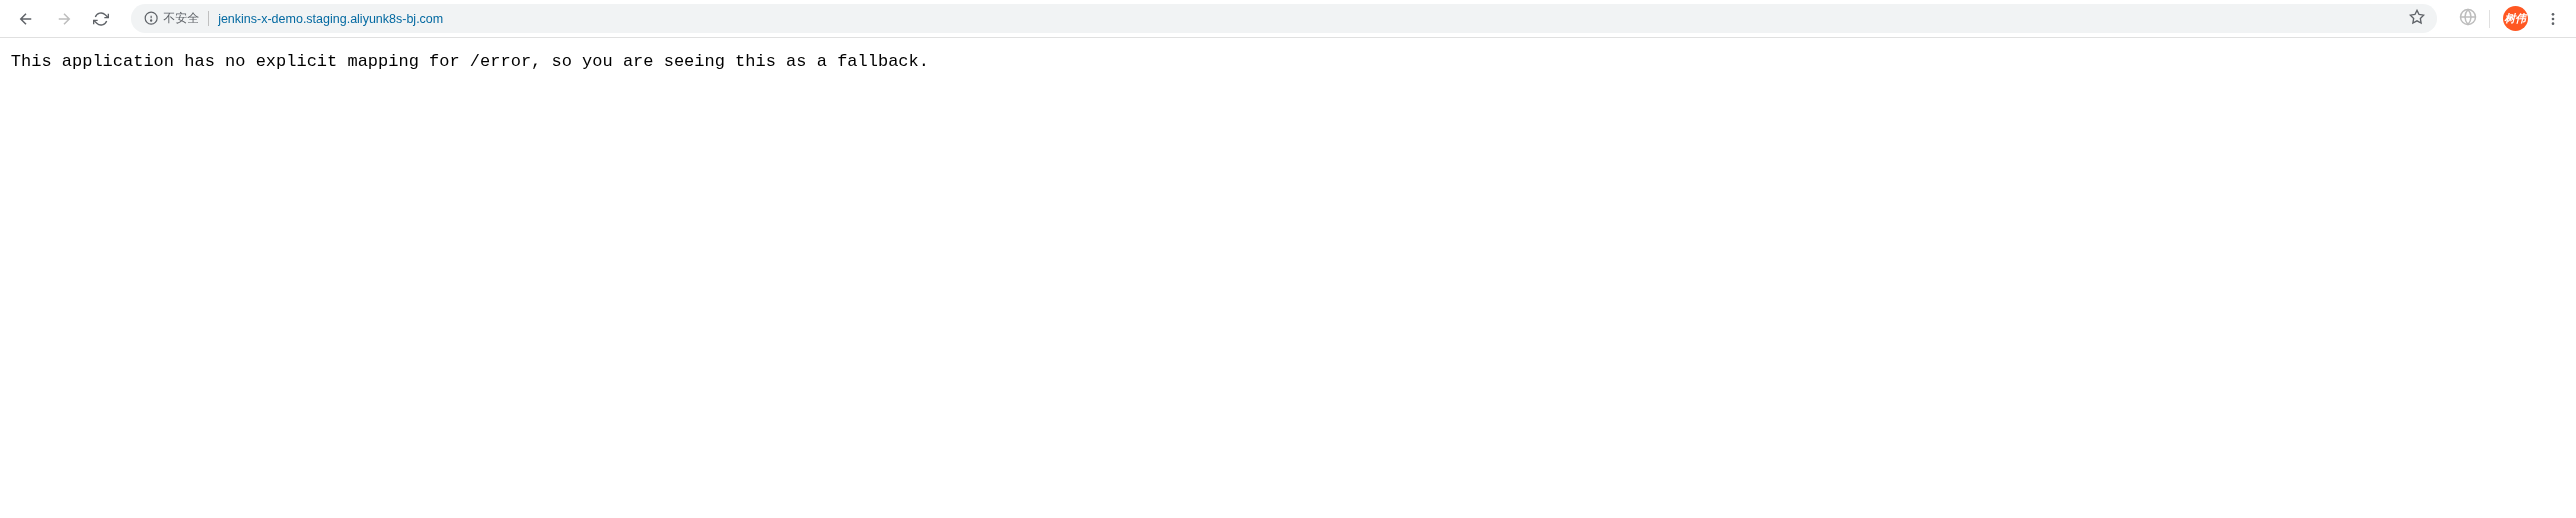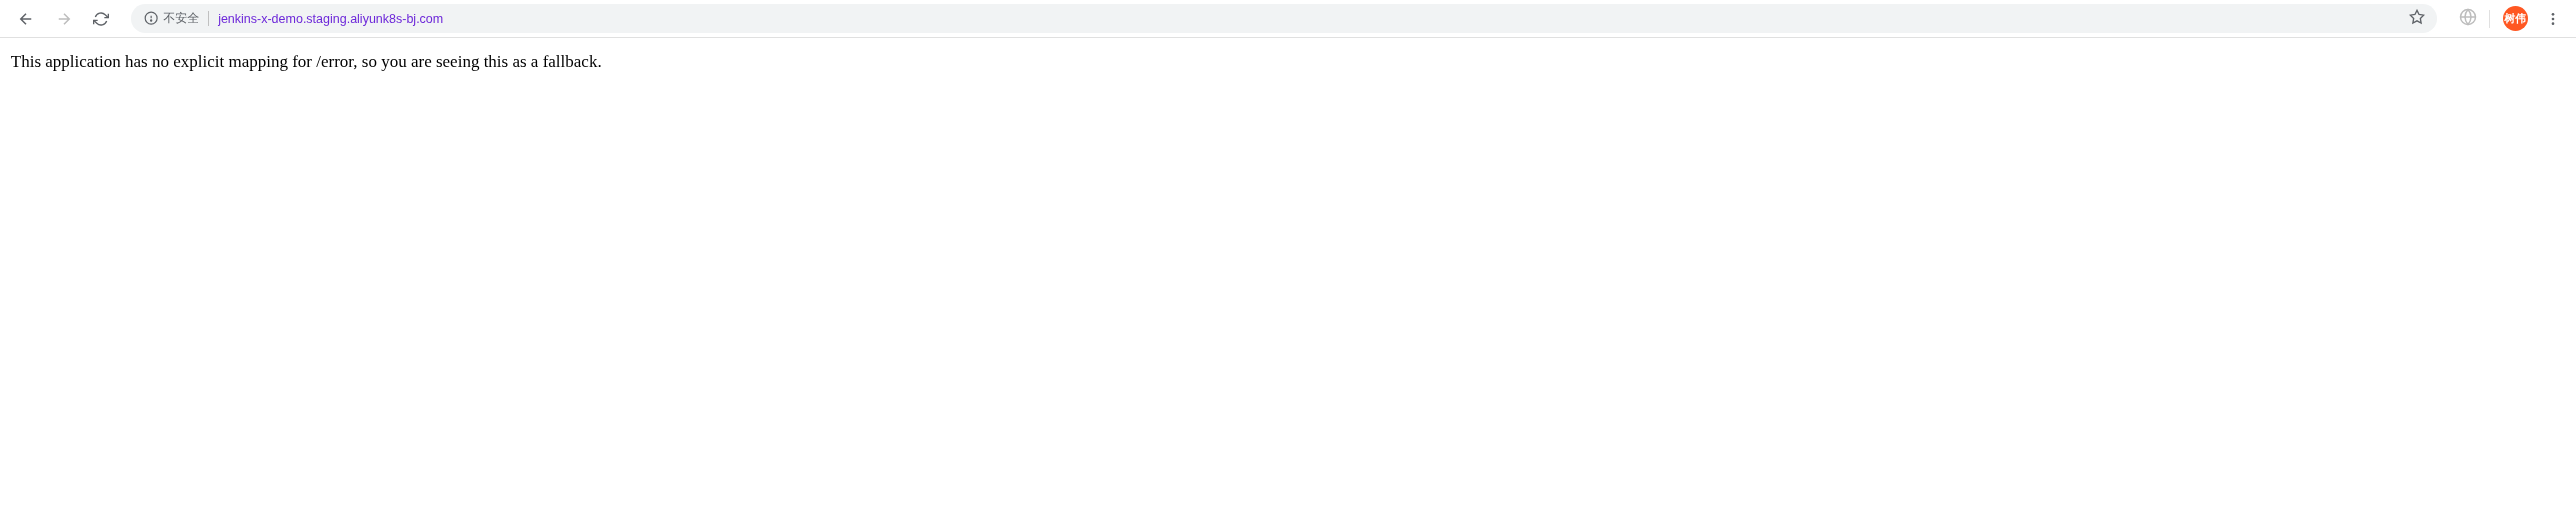--- a/index.html
+++ b/index.html
@@ -57,21 +57,21 @@
     }
     .security-text {
       color: #5f6368;
     }
     .divider {
       width: 0.9px;
       height: 14.3px;
       background: #c0c0c0;
     }
     .url-text {
-      color: #6d28d9;
+      color: #0369a1;
       font-size: 12.5px;
       flex: 1;
     }
     .star-icon {
       color: #5f6368;
     }
     .right-icons {
       display: flex;
       align-items: center;
       gap: 12.5px;
@@ -89,20 +89,21 @@
       width: 25px;
       height: 25px;
       border-radius: 50%;
       background: #ff5722;
       color: #ffffff;
       display: flex;
       align-items: center;
       justify-content: center;
       font-size: 10.8px;
       font-weight: bold;
+      font-style: italic;
     }
     .menu-dots {
       color: #5f6368;
       display: flex;
       align-items: center;
       justify-content: center;
       width: 25px;
       height: 25px;
     }
     .content {
@@ -116,20 +117,21 @@
       font-family: "Times New Roman", serif;
     }
     .error-text {
       font-size: 17px;
       color: #000000;
       line-height: 1.5;
       font-family: "Times New Roman", serif;
     }
     .error-paragraph {
       margin-bottom: 25px;
+      font-family: Liberation Mono, monospace;
     }
   </style>
 </head>
 <body>
 
 <div class="browser-toolbar">
   <div class="nav-btn">
     <svg width="18" height="18" viewBox="0 0 24 24" fill="none" stroke="currentColor" stroke-width="2">
       <path d="M19 12H5M12 19l-7-7 7-7"></path>
     </svg>

